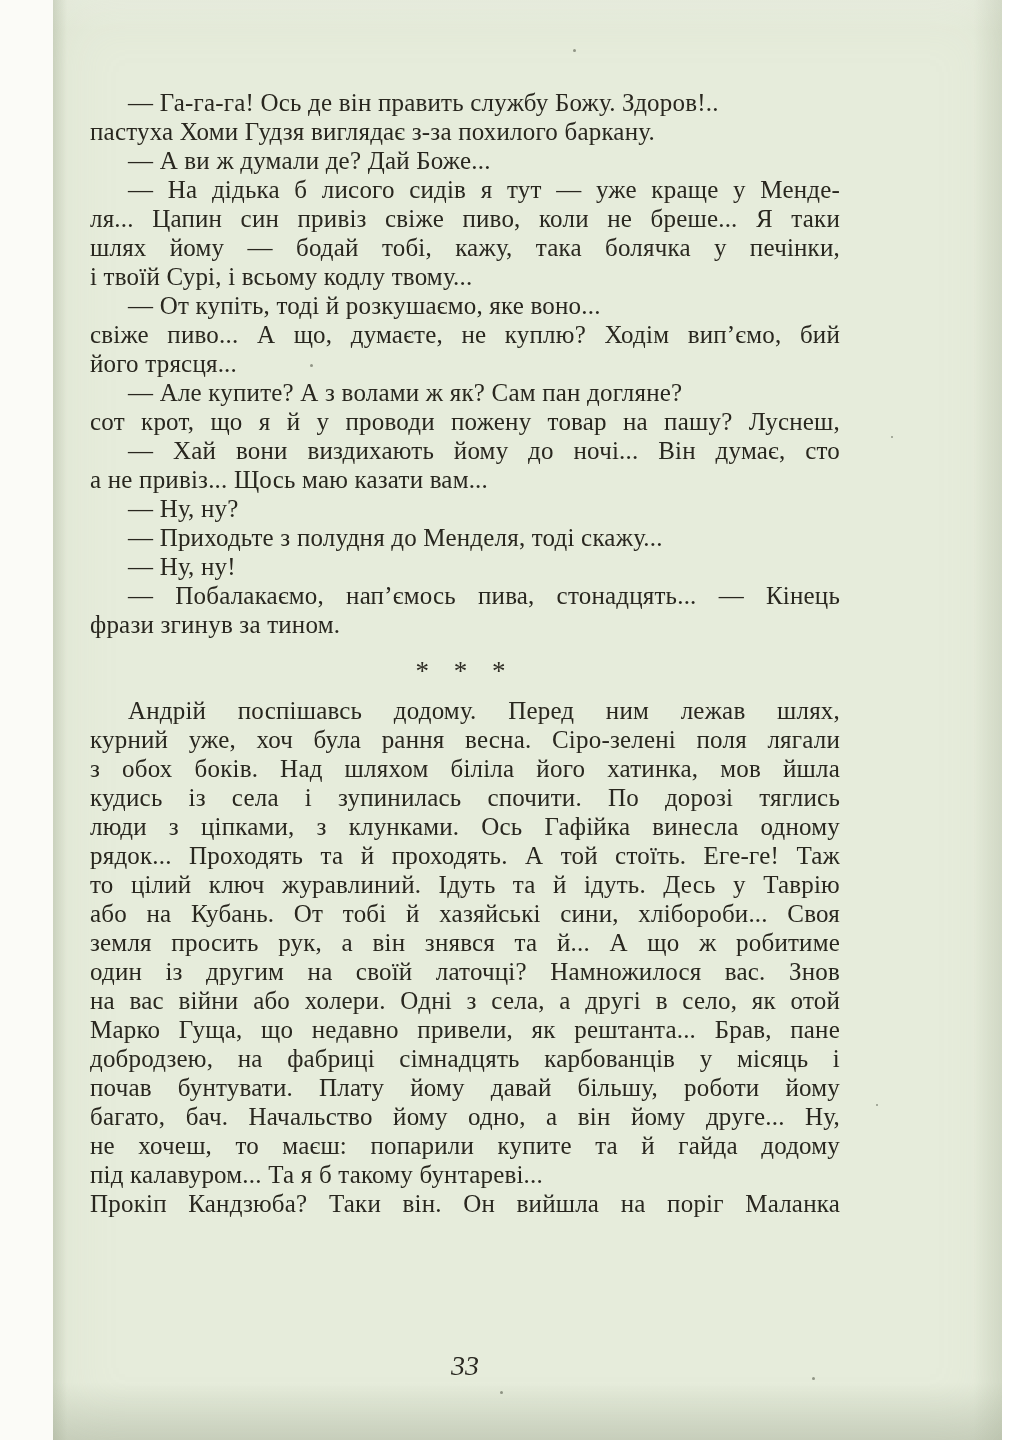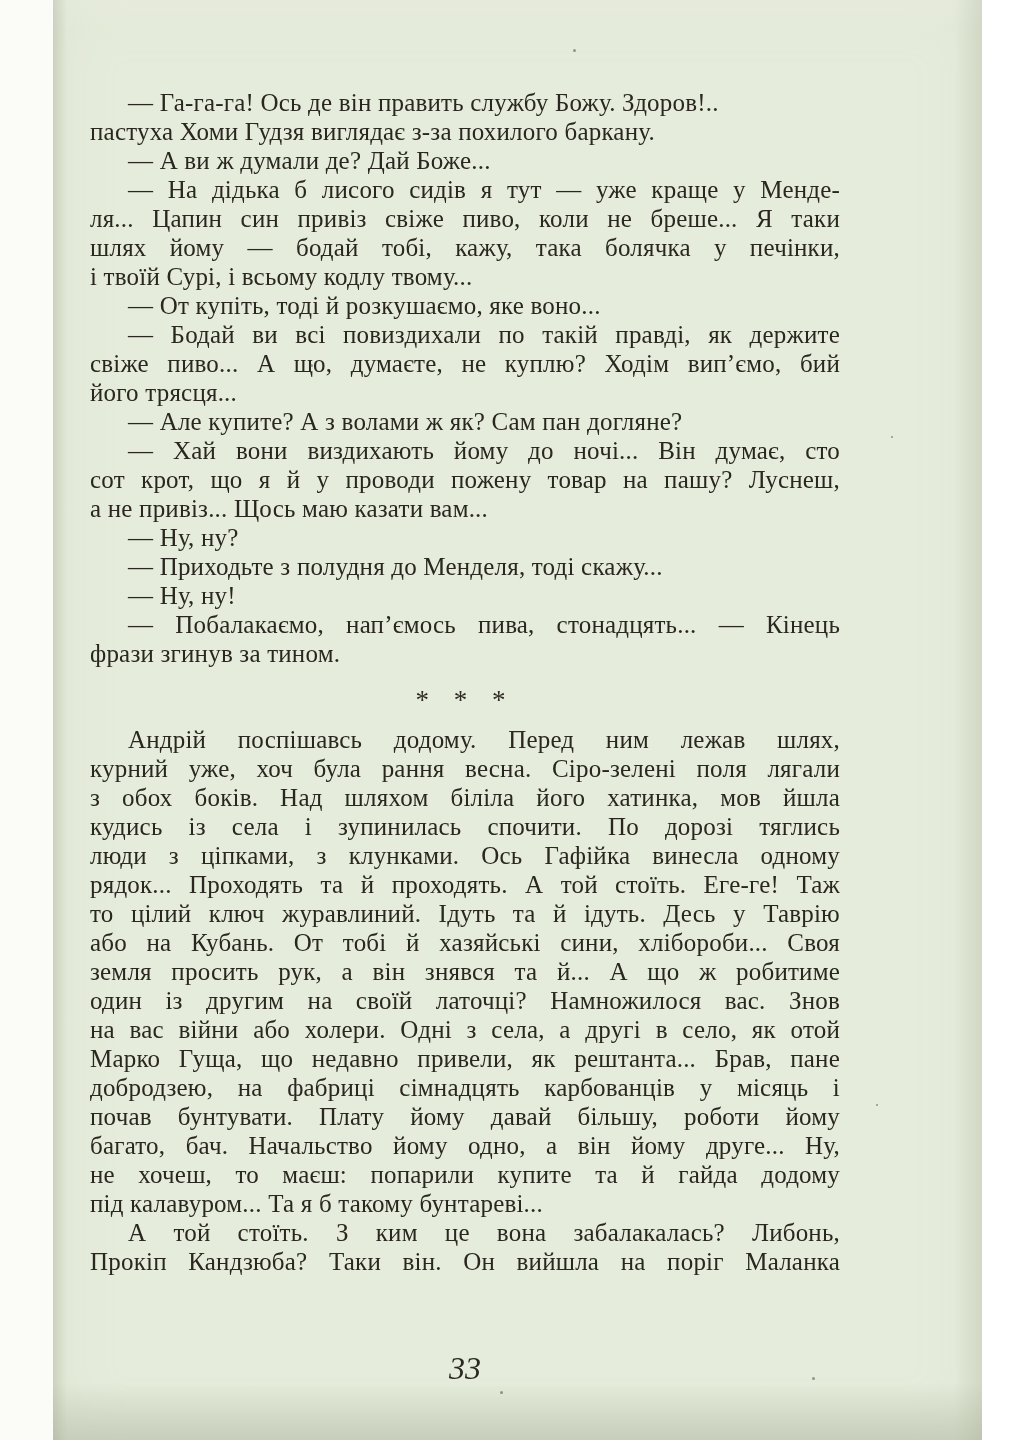--- a/index.html
+++ b/index.html
@@ -23,20 +23,21 @@
     position: absolute;
     left: 53px;
     top: 0;
     width: 929px;
     height: 1440px;
     background:
       linear-gradient(90deg, rgba(145,155,130,.30) 0px, rgba(145,155,130,0) 14px, rgba(255,255,255,0) 55%, rgba(140,150,125,0) 97%, rgba(140,150,125,.20) 100%),
       linear-gradient(180deg, rgba(240,244,233,.55) 0, rgba(255,255,255,0) 30px, rgba(255,255,255,0) 96%, rgba(125,135,112,.28) 100%),
       #e6ecdb;
     box-shadow: inset 0 0 60px rgba(190,200,175,.25);
+    padding-left: 20px;
   }
   .text-block {
     position: absolute;
     left: 37px;
     top: 88px;
     width: 750px;
     font-size: 25px;
     line-height: 29px;
     color: #29271f;
     letter-spacing: 0.2px;
@@ -61,21 +62,21 @@
     transform: translateY(4px);
     color: #2e2c24;
   }
   .page-number {
     position: absolute;
     left: 37px;
     top: 1350px;
     width: 750px;
     text-align: center;
     font-style: italic;
-    font-size: 32px;
+    font-size: 28px;
     color: #2b2922;
   }
   .speck {
     position: absolute;
     border-radius: 50%;
     background: #4a4f40;
     opacity: .55;
   }
 </style>
 </head>
@@ -96,30 +97,29 @@
         <div class="para">
           <div class="line first">— На дідька б лисого сидів я тут — уже краще у Менде-</div>
           <div class="line">ля... Цапин син привіз свіже пиво, коли не бреше... Я таки</div>
           <div class="line">шлях йому — бодай тобі, кажу, така болячка у печінки,</div>
           <div class="line end">і твоїй Сурі, і всьому кодлу твому...</div>
         </div>
         <div class="para">
           <div class="line first end">— От купіть, тоді й розкушаємо, яке воно...</div>
         </div>
         <div class="para">
-          <div class="line first">— Бодай ви всі повиздихали по такій правді, як держите</div>
           <div class="line">свіже пиво... А що, думаєте, не куплю? Ходім вип’ємо, бий</div>
           <div class="line end">його трясця...</div>
         </div>
         <div class="para">
           <div class="line first end">— Але купите? А з волами ж як? Сам пан догляне?</div>
         </div>
         <div class="para">
+          <div class="line">сот крот, що я й у проводи пожену товар на пашу? Луснеш,</div>
           <div class="line first">— Хай вони виздихають йому до ночі... Він думає, сто</div>
-          <div class="line">сот крот, що я й у проводи пожену товар на пашу? Луснеш,</div>
           <div class="line end">а не привіз... Щось маю казати вам...</div>
         </div>
         <div class="para">
           <div class="line first end">— Ну, ну?</div>
         </div>
         <div class="para">
           <div class="line first end">— Приходьте з полудня до Менделя, тоді скажу...</div>
         </div>
         <div class="para">
           <div class="line first end">— Ну, ну!</div>
@@ -142,21 +142,20 @@
           <div class="line">один із другим на своїй латочці? Намножилося вас. Знов</div>
           <div class="line">на вас війни або холери. Одні з села, а другі в село, як отой</div>
           <div class="line">Марко Гуща, що недавно привели, як рештанта... Брав, пане</div>
           <div class="line">добродзею, на фабриці сімнадцять карбованців у місяць і</div>
           <div class="line">почав бунтувати. Плату йому давай більшу, роботи йому</div>
           <div class="line">багато, бач. Начальство йому одно, а він йому друге... Ну,</div>
           <div class="line">не хочеш, то маєш: попарили купите та й гайда додому</div>
           <div class="line end">під калавуром... Та я б такому бунтареві...</div>
         </div>
         <div class="para">
-          <div class="line first">А той стоїть. З ким це вона забалакалась? Либонь,</div>
           <div class="line">Прокіп Кандзюба? Таки він. Он вийшла на поріг Маланка</div>
         </div>
       </div>
     <div class="page-number">33</div>
     <i class="speck" style="left:520px;top:49px;width:3px;height:3px;"></i>
     <i class="speck" style="left:257px;top:364px;width:3px;height:3px;"></i>
     <i class="speck" style="left:838px;top:436px;width:2px;height:2px;"></i>
     <i class="speck" style="left:823px;top:1104px;width:2px;height:2px;"></i>
     <i class="speck" style="left:759px;top:1377px;width:3px;height:3px;"></i>
     <i class="speck" style="left:447px;top:1391px;width:3px;height:3px;"></i>

